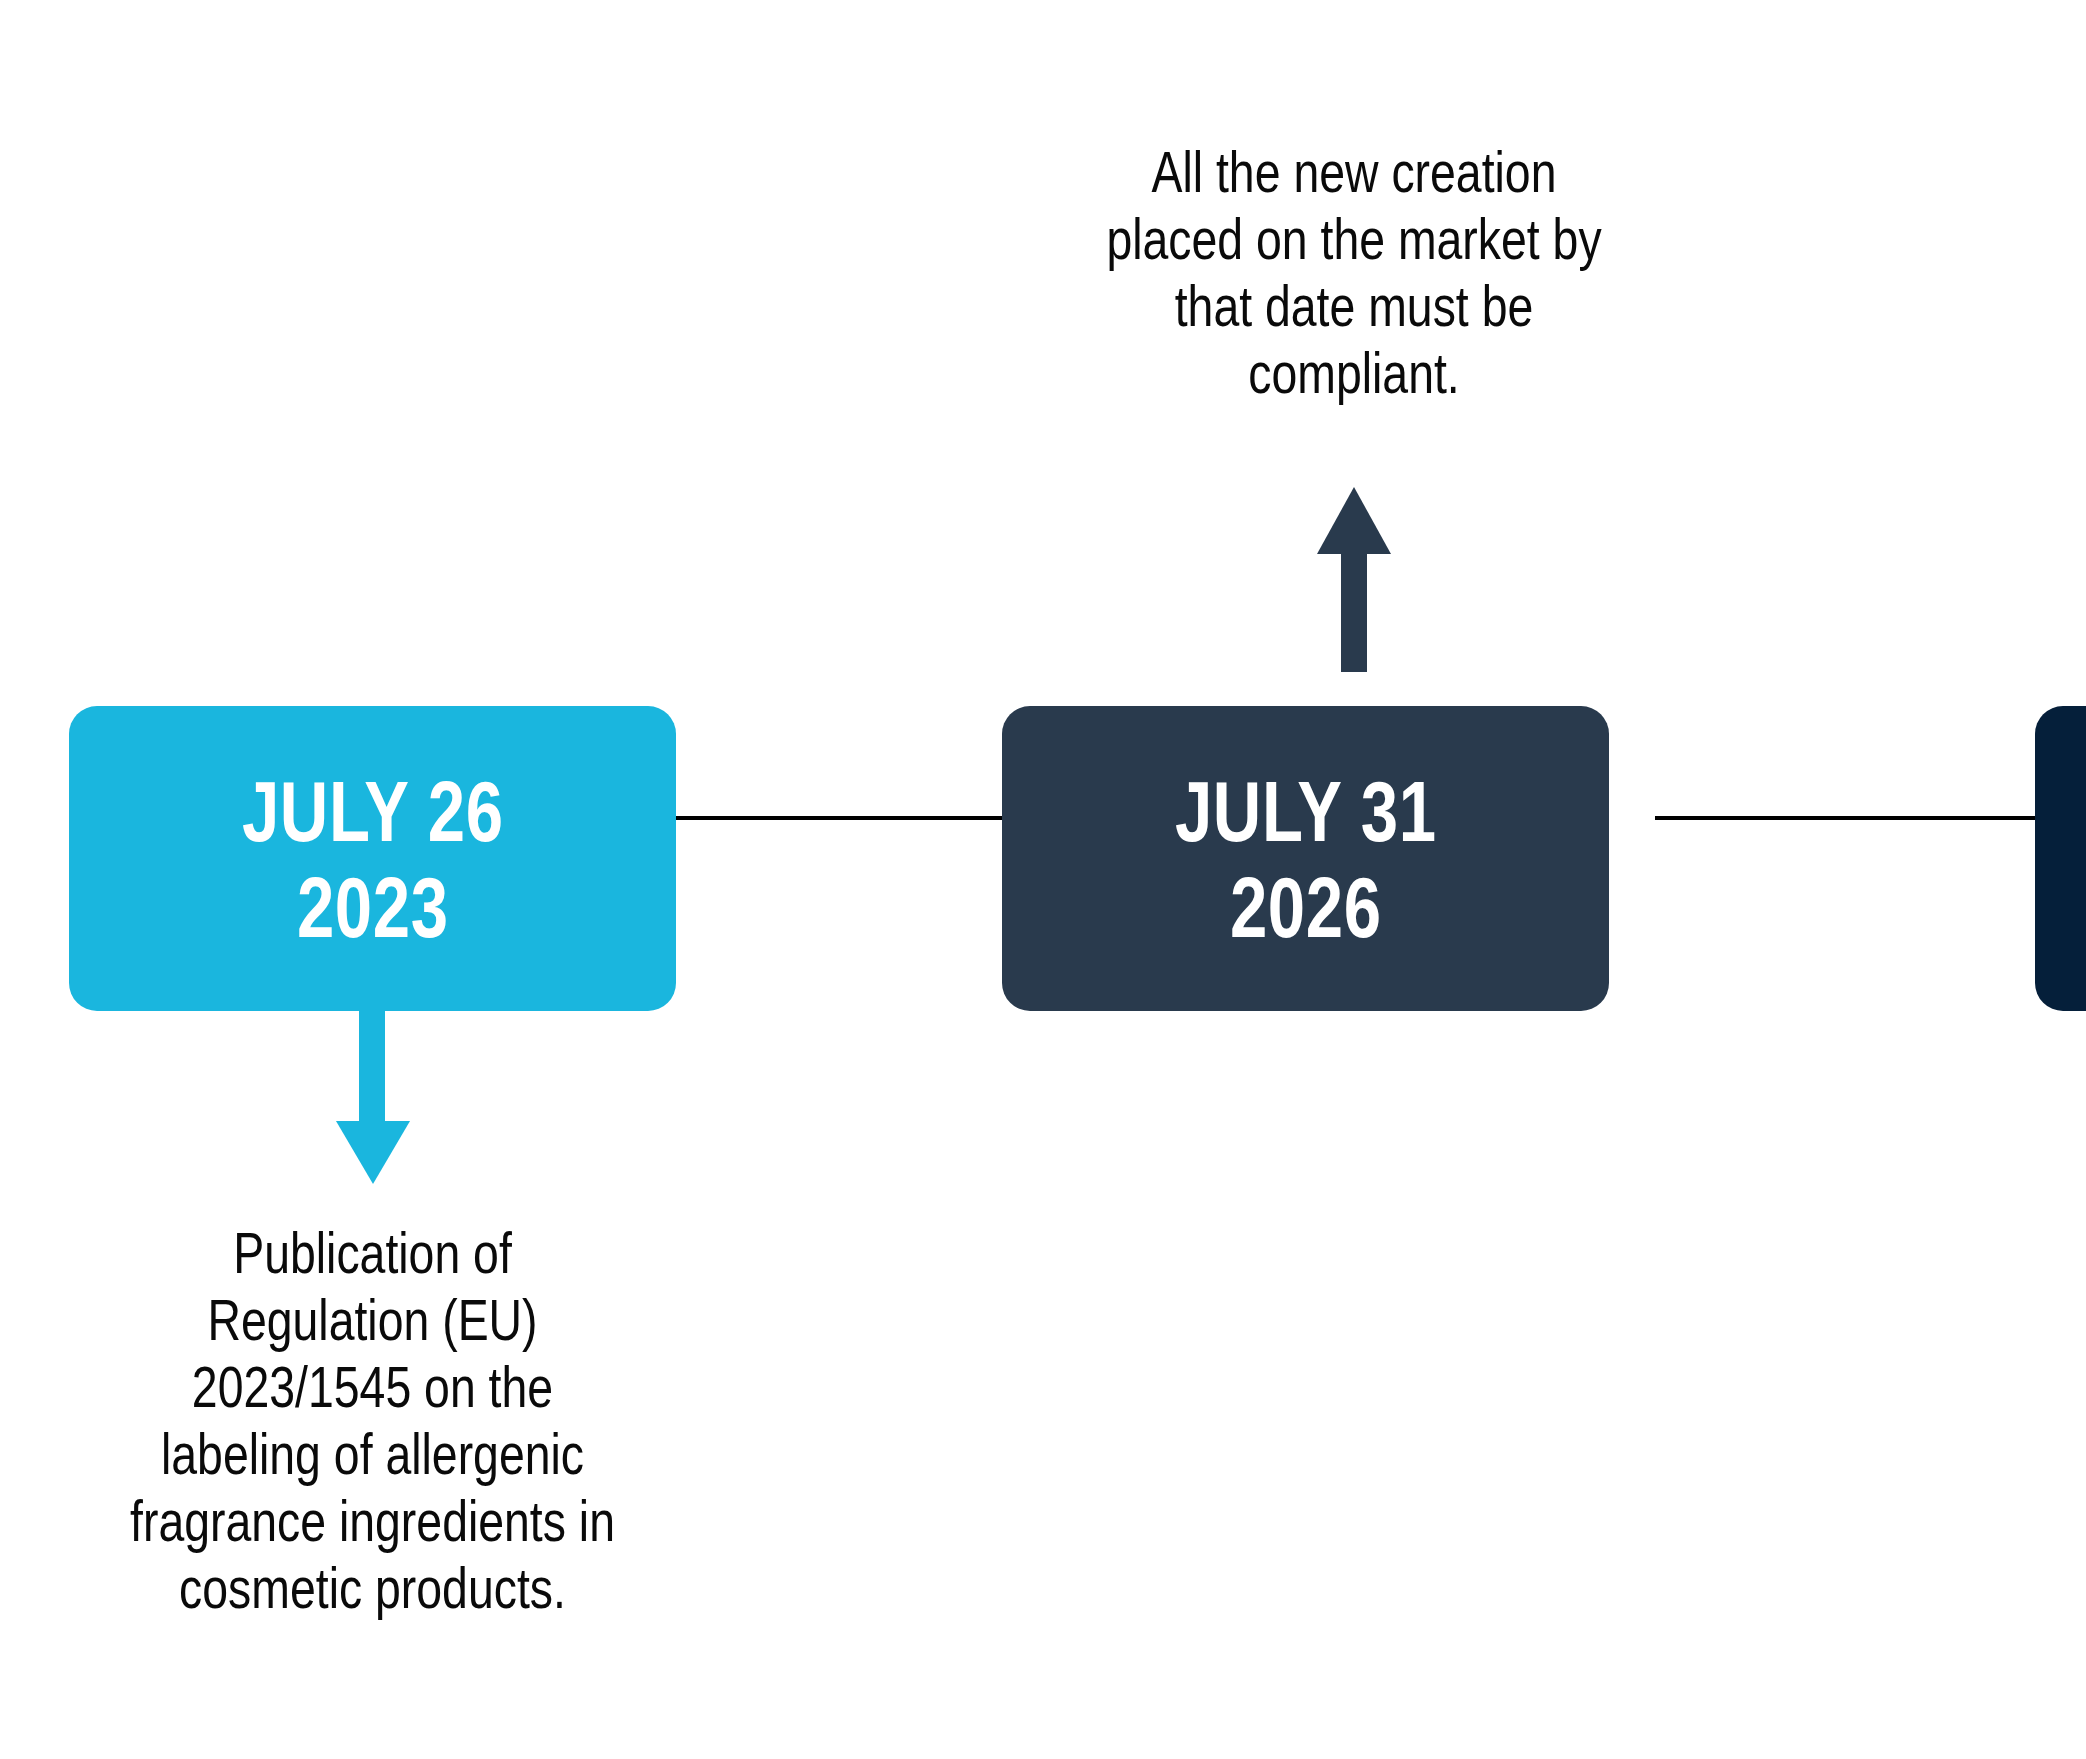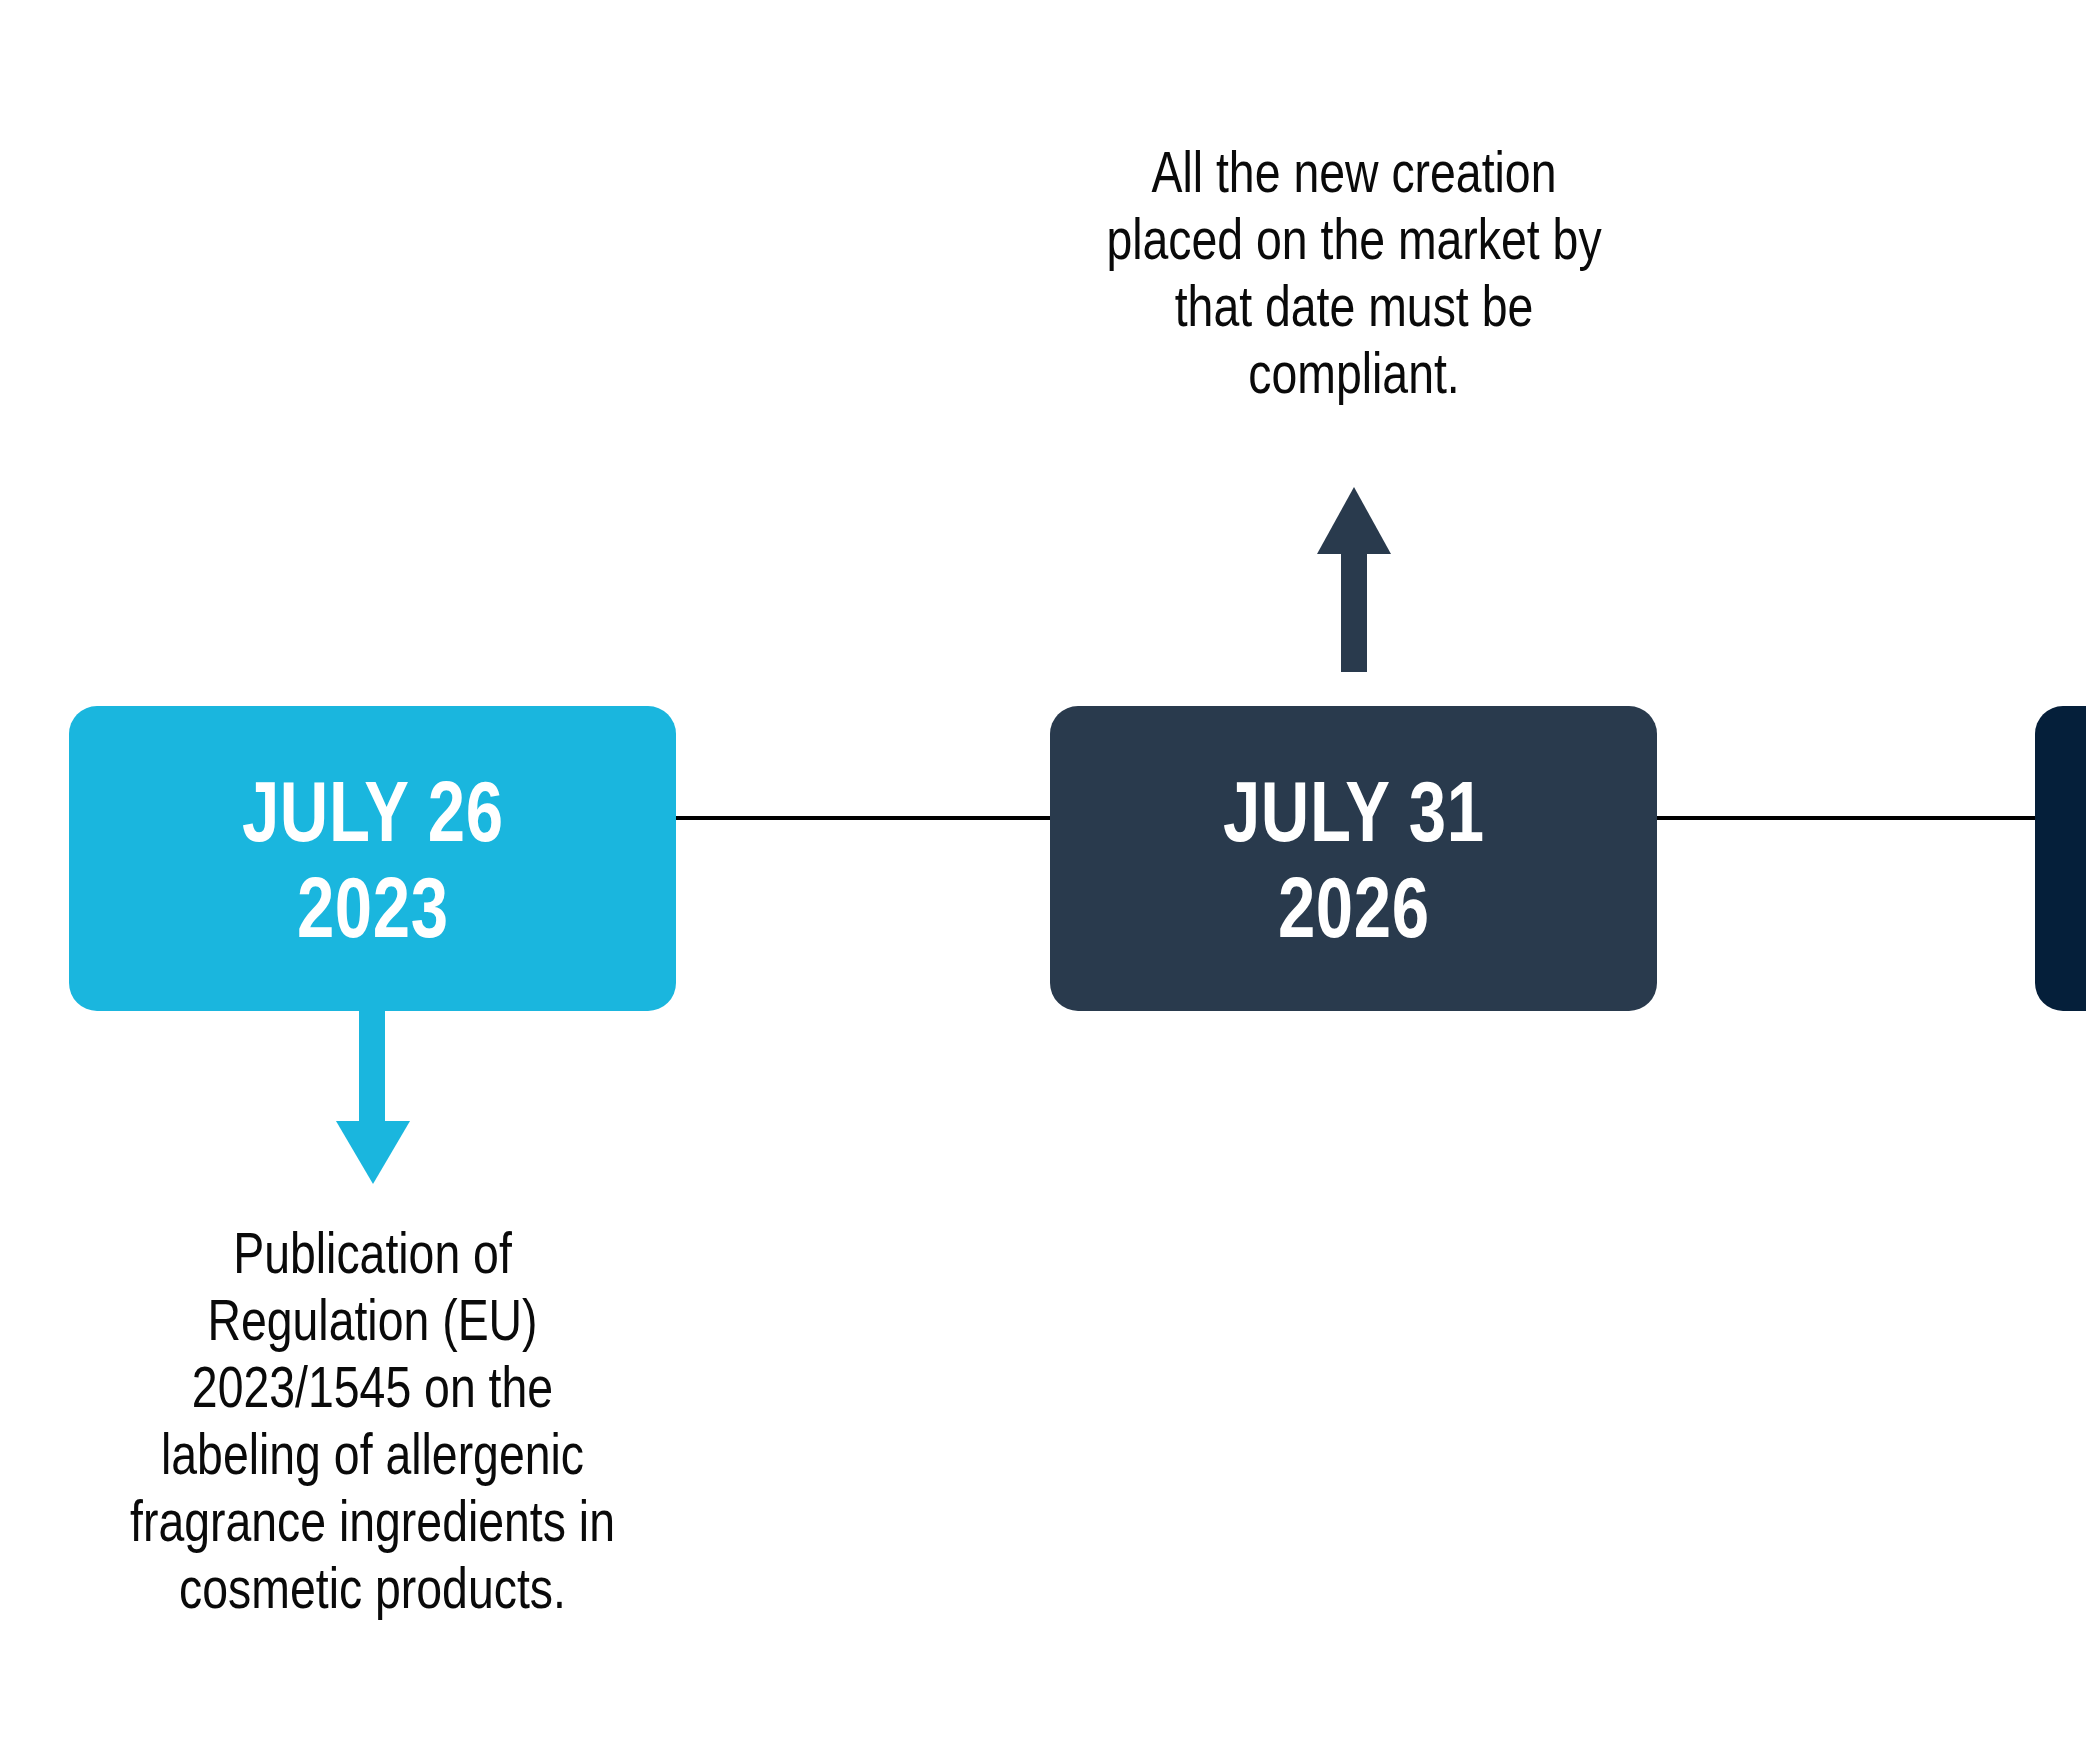--- a/index.html
+++ b/index.html
@@ -11,21 +11,21 @@
     font-family:"Liberation Sans", sans-serif;
   }
   .card{
     position:absolute;
     top:670px;
     width:607px;height:305px;
     border-radius:28px;
     display:flex;align-items:center;justify-content:center;margin-top:36px;
   }
   .card-1{left:69px;background:var(--event1,#1AB6DE);}
-  .card-2{left:1050px;background:var(--event2,#293A4D);}
+  .card-2{left:1002px;background:var(--event2,#293A4D);}
   .card-3{left:2035px;background:var(--event3,#051F3A);}
   .date{
     color:var(--date_text,#ffffff);
     font-size:86px;
     line-height:96px;
     font-weight:700;
     text-align:center;
     letter-spacing:0.8px;
     transform:scaleX(0.78);
     transform-origin:50% 50%;

